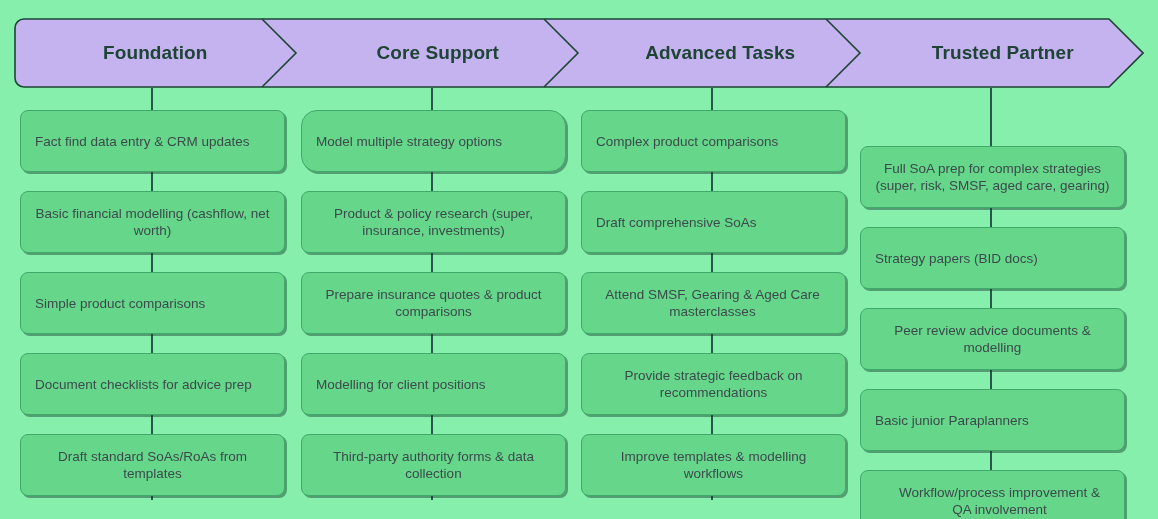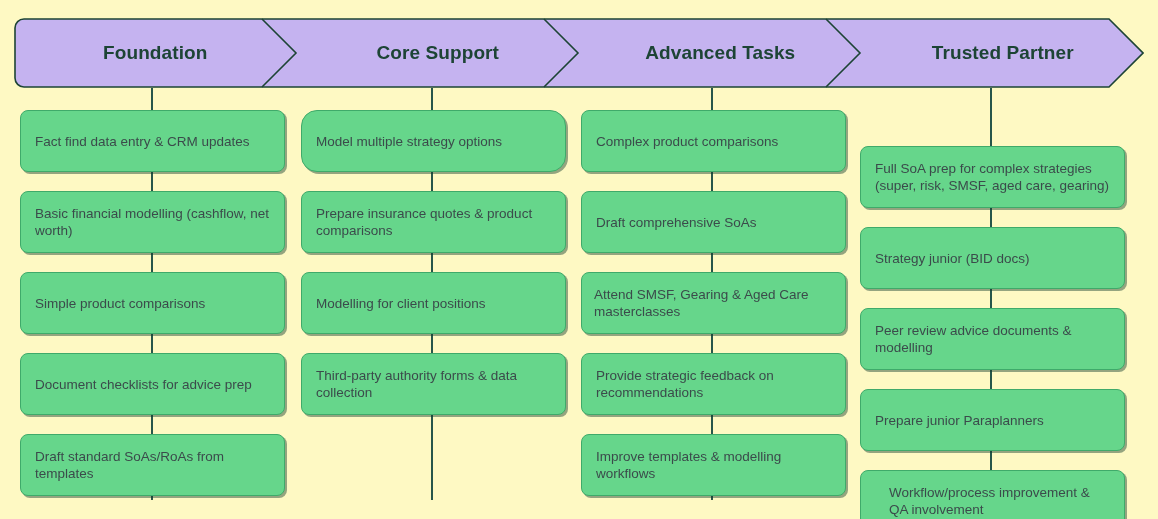--- a/index.html
+++ b/index.html
@@ -102,21 +102,21 @@
   .card-text {
     font-size: 13.5px;
     line-height: 17px;
     color: #3b4b4b;
     user-select: none;
   }
 </style>
 </head>
 <body>
 
-<div id="board" style="background: #fef9c3;">
+<div id="board" style="background: #86efac; text-align: center;">
 
   <div id="connectors">
       <div class="connector" style="left: 151px; top: 88px; height: 412px; background: rgb(39, 86, 74);"></div>
       <div class="connector" style="left: 431px; top: 88px; height: 412px; background: rgb(39, 86, 74);"></div>
       <div class="connector" style="left: 711px; top: 88px; height: 412px; background: rgb(39, 86, 74);"></div>
       <div class="connector" style="left: 990px; top: 88px; height: 412px; background: rgb(39, 86, 74);"></div>
     </div>
 
   <div id="stage-band">
     <svg class="stage-svg" viewBox="0 0 1130 70" preserveAspectRatio="none">
@@ -150,20 +150,23 @@
         </div>
         <div class="card" style="background: rgb(102, 214, 139); border-color: rgb(63, 170, 106);">
           <span class="card-text" style="color: rgb(59, 75, 75);">Draft standard SoAs/RoAs from templates</span>
         </div>
       </div>
       <div class="column c1">
         <div class="card" style="background: rgb(102, 214, 139); border-color: rgb(63, 170, 106); border-radius: 16px;">
           <span class="card-text" style="color: rgb(59, 75, 75);">Model multiple strategy options</span>
         </div>
         <div class="card" style="background: rgb(102, 214, 139); border-color: rgb(63, 170, 106);">
+          <span class="card-text" style="color: rgb(59, 75, 75);">Product &amp; policy research (super, insurance, investments)</span>
+        </div>
+        <div class="card" style="background: rgb(102, 214, 139); border-color: rgb(63, 170, 106);">
           <span class="card-text" style="color: rgb(59, 75, 75);">Prepare insurance quotes &amp; product comparisons</span>
         </div>
         <div class="card" style="background: rgb(102, 214, 139); border-color: rgb(63, 170, 106);">
           <span class="card-text" style="color: rgb(59, 75, 75);">Modelling for client positions</span>
         </div>
         <div class="card" style="background: rgb(102, 214, 139); border-color: rgb(63, 170, 106);">
           <span class="card-text" style="color: rgb(59, 75, 75);">Third-party authority forms &amp; data collection</span>
         </div>
       </div>
       <div class="column c2">
@@ -181,27 +184,27 @@
         </div>
         <div class="card" style="background: rgb(102, 214, 139); border-color: rgb(63, 170, 106);">
           <span class="card-text" style="color: rgb(59, 75, 75);">Improve templates &amp; modelling workflows</span>
         </div>
       </div>
       <div class="column c3">
         <div class="card" style="background: rgb(102, 214, 139); border-color: rgb(63, 170, 106);">
           <span class="card-text" style="color: rgb(59, 75, 75);">Full SoA prep for complex strategies (super, risk, SMSF, aged care, gearing)</span>
         </div>
         <div class="card" style="background: rgb(102, 214, 139); border-color: rgb(63, 170, 106);">
-          <span class="card-text" style="color: rgb(59, 75, 75);">Strategy junior (BID docs)</span>
+          <span class="card-text" style="color: rgb(59, 75, 75);">Strategy papers (BID docs)</span>
         </div>
         <div class="card" style="background: rgb(102, 214, 139); border-color: rgb(63, 170, 106);">
           <span class="card-text" style="color: rgb(59, 75, 75);">Peer review advice documents &amp; modelling</span>
         </div>
         <div class="card" style="background: rgb(102, 214, 139); border-color: rgb(63, 170, 106);">
-          <span class="card-text" style="color: rgb(59, 75, 75);">Prepare junior Paraplanners</span>
+          <span class="card-text" style="color: rgb(59, 75, 75);">Basic junior Paraplanners</span>
         </div>
         <div class="card" style="background: rgb(102, 214, 139); border-color: rgb(63, 170, 106); padding-left: 28px;">
           <span class="card-text" style="color: rgb(59, 75, 75);">Workflow/process improvement &amp; QA involvement</span>
         </div>
       </div>
     </div>
 
 </div>
 
 </body></html>

